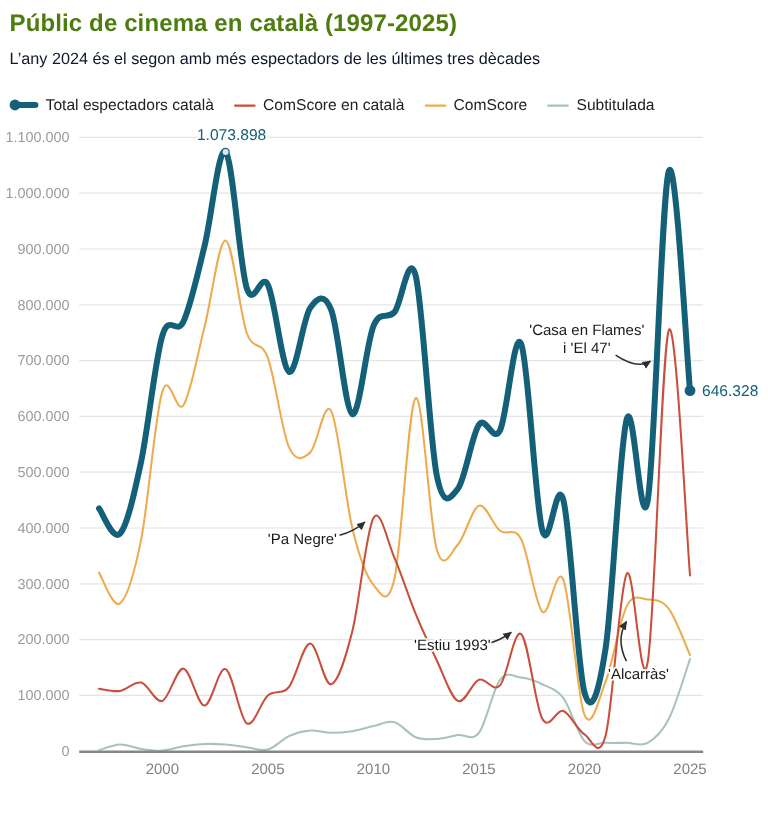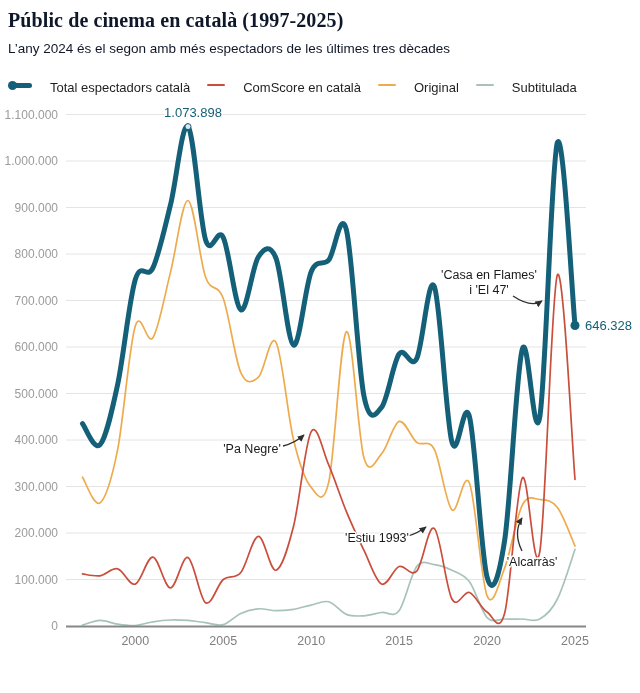--- a/index.html
+++ b/index.html
@@ -1,24 +1,24 @@
 <!DOCTYPE html>
 <html><head>
 <meta charset="utf-8">
 <style>
   html,body{margin:0;padding:0;background:#fff;}
   .page{
     position:relative;width:640px;height:693px;background:#fff;overflow:hidden;
     font-family:"Liberation Sans","DejaVu Sans",sans-serif;
   }
   .hdr{position:absolute;left:8px;top:8px;right:8px;}
-  .title{margin:0;font-size:20px;line-height:1.2;font-weight:700;color:#0f172a;letter-spacing:.1px;font-family:Liberation Serif, serif;}
+  .title{margin:0;font-size:20px;line-height:1.2;font-weight:700;color:#4d7c0f;letter-spacing:.1px;}
   .subtitle{margin:9px 0 0 0;font-size:13.5px;color:#0f172a;}
   .legend{position:absolute;left:8px;top:80px;display:flex;align-items:center;gap:17px;}
-  .legend-item{display:flex;gap:18px;}
+  .legend-item{display:flex;align-items:center;gap:6px;}
   .legend-label{font-size:13px;color:#1f1f1f;}
   .sw{position:relative;display:inline-block;}
   .sw-thick{width:24px;height:10px;}
   .sw-thick .bar{position:absolute;left:2px;top:2.5px;width:22px;height:5px;border-radius:3px;}
   .sw-thick .dot{position:absolute;left:0;top:0.5px;width:9px;height:9px;border-radius:50%;}
   .sw-thin{width:18px;height:10px;}
   .sw-thin .bar{position:absolute;left:0;top:4px;width:18px;height:2px;border-radius:1px;}
   svg.chart{position:absolute;left:0;top:0;width:640px;height:693px;}
   .ytick{font-size:12px;fill:#9b9b9b;}
   .xtick{font-size:12.5px;fill:#7f7f7f;}
@@ -48,21 +48,21 @@
     <div class="legend-item">
       <span class="sw sw-thin">
           <span class="bar" style="background: rgb(201, 78, 60);"></span>
         </span>
       <span class="legend-label">ComScore en català</span>
     </div>
     <div class="legend-item">
       <span class="sw sw-thin">
           <span class="bar" style="background: rgb(238, 171, 78);"></span>
         </span>
-      <span class="legend-label">Original</span>
+      <span class="legend-label">ComScore</span>
     </div>
     <div class="legend-item">
       <span class="sw sw-thin">
           <span class="bar" style="background: rgb(167, 195, 185);"></span>
         </span>
       <span class="legend-label">Subtitulada</span>
     </div>
   </div>
 
   <svg class="chart" id="chart-svg" viewBox="0 0 640 693" aria-label="line chart">

